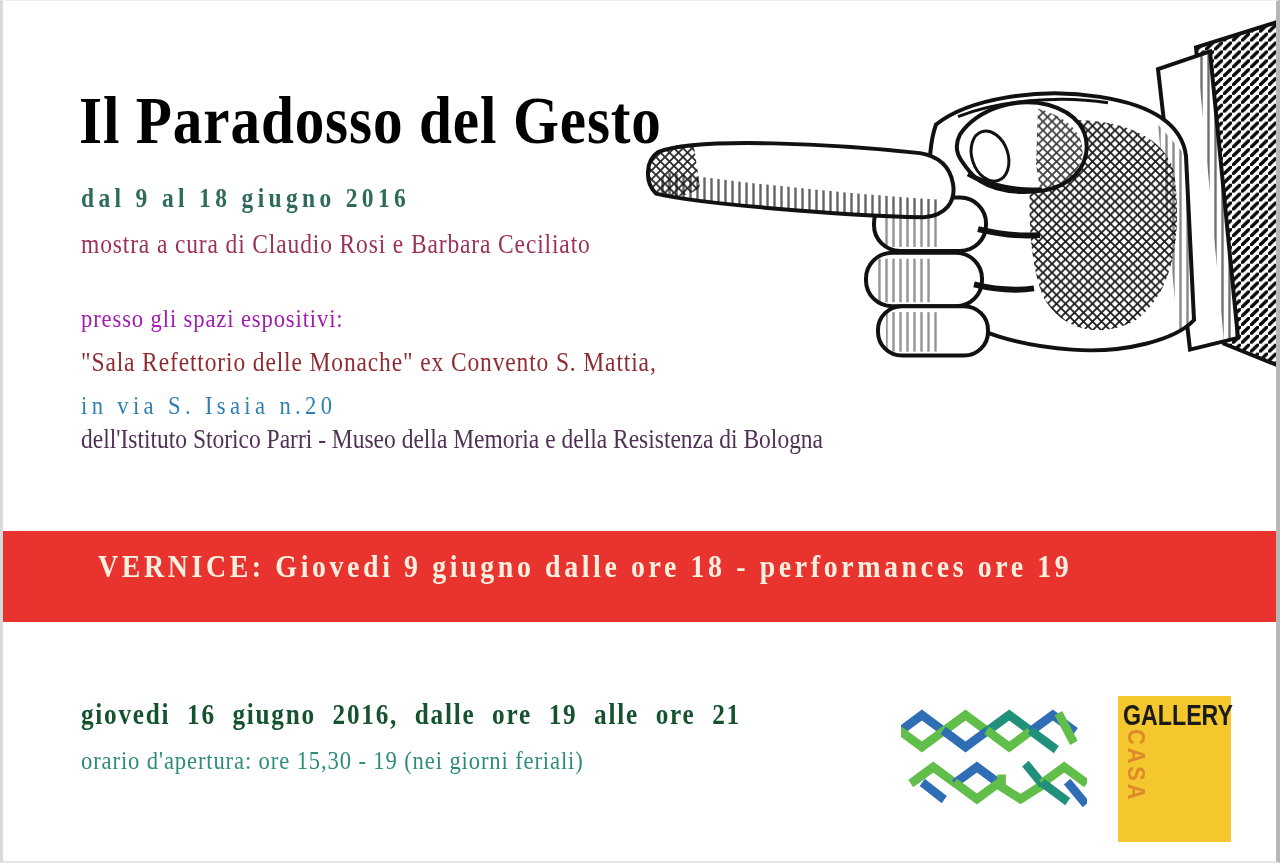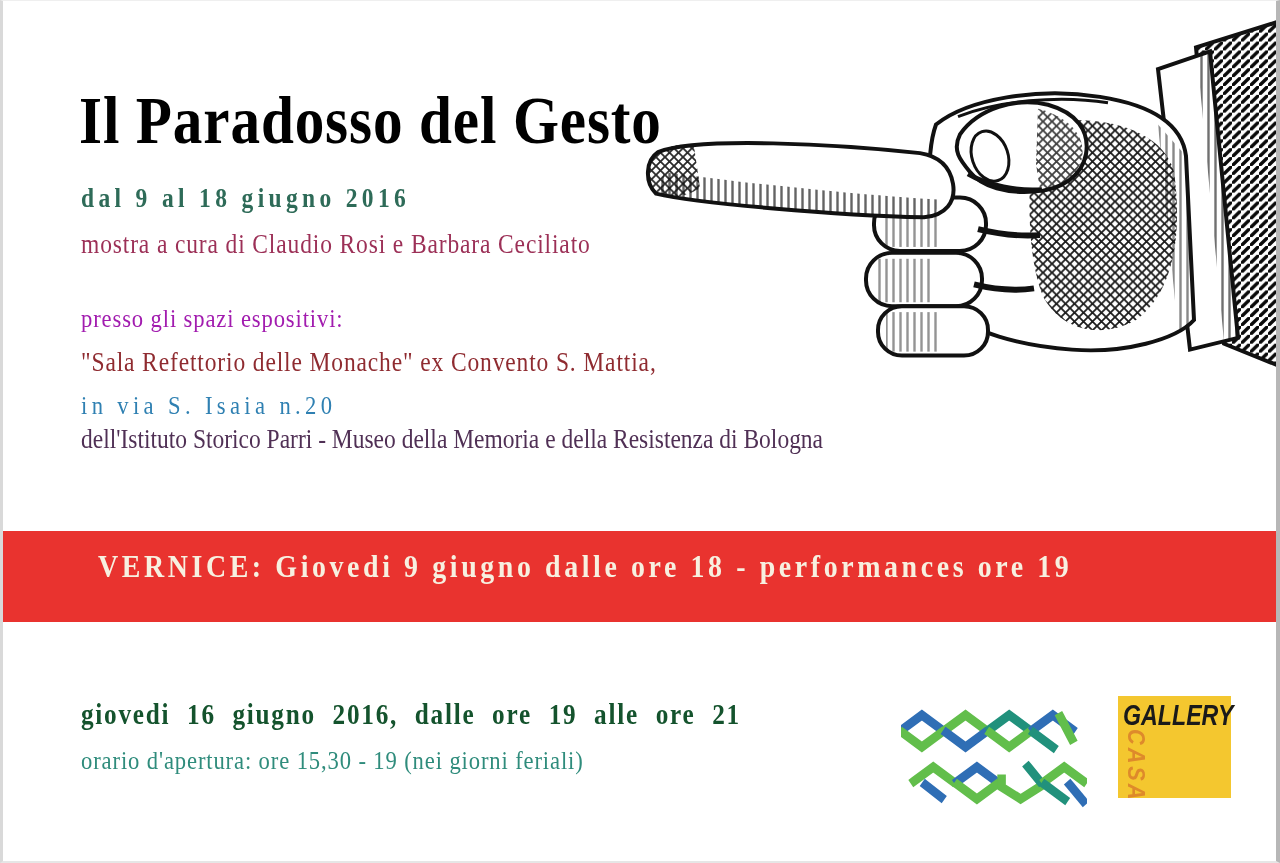--- a/index.html
+++ b/index.html
@@ -34,22 +34,22 @@
     font-size:31px;font-weight:bold;color:#F7F0E0;letter-spacing:4px;white-space:nowrap;
   }
   .banner-text .cond{transform:scaleX(0.9);}
   .week{left:78px;top:604px;font-size:27px;color:#702D60;}
   .event{left:78px;top:650px;font-size:27px;color:#2E5564;}
   .perfdate{left:78px;top:697px;font-size:29px;font-weight:bold;color:#14532d;letter-spacing:2px;word-spacing:10px;}
   .hours{left:78px;top:745px;font-size:26px;color:#2F8C7C;letter-spacing:1px;}
   .hand{position:absolute;left:635px;top:5px;width:640px;height:395px;}
   .opentour{position:absolute;left:898px;top:700px;width:186px;height:116px;}
   .gcasa{
-    position:absolute;left:1115px;top:695px;width:113px;height:102px;
-    background:#F4C72F;font-family:"Liberation Sans", sans-serif;font-style:italic;
+    position:absolute;left:1115px;top:695px;width:113px;height:146px;
+    background:#F4C72F;font-family:"Liberation Sans", sans-serif;
   }
   .gcasa .gallery{
     position:absolute;left:5px;top:3px;font-size:29px;font-weight:bold;color:#1A1A1A;
     transform:scaleX(0.8);transform-origin:0 0;letter-spacing:0;white-space:nowrap;
   }
   .gcasa .casa{
     position:absolute;left:31px;top:33px;font-size:23px;font-weight:bold;color:#DE8A2B;
     transform:rotate(90deg) scaleX(0.95);transform-origin:0 0;letter-spacing:3px;white-space:nowrap;
   }
 </style>

